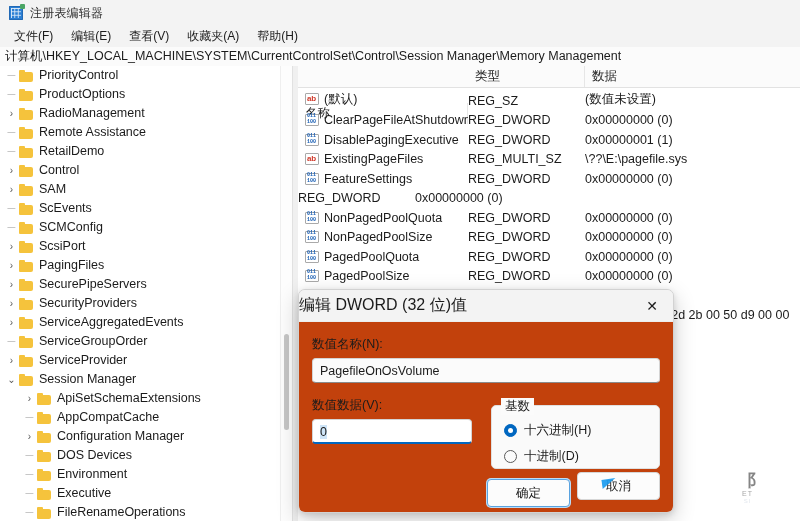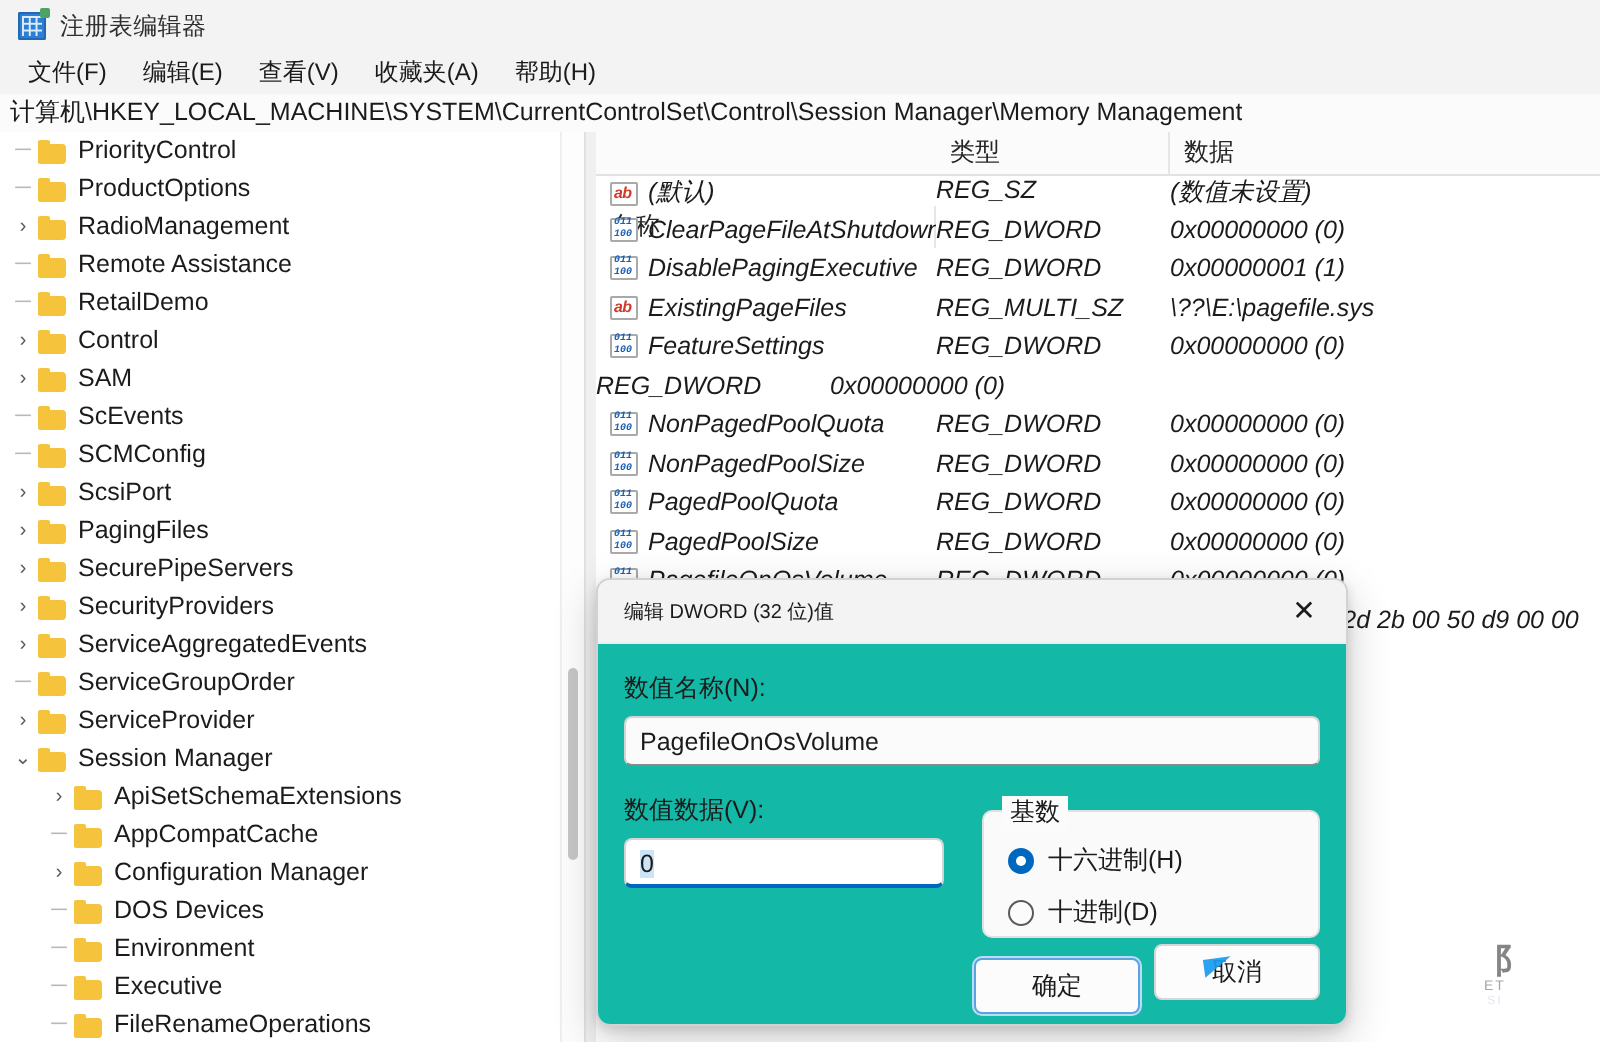--- a/index.html
+++ b/index.html
@@ -117,22 +117,22 @@
   }
   .hcell{
     font-size:12.5px;color:#262626;line-height:21px;padding-left:7px;
     box-sizing:border-box;border-right:1px solid #e6e6e6;height:21px;
   }
   .hcell.c1{width:170px;margin-top:37px;}
   .hcell.c2{width:117px;}
   .hcell.c3{width:215px;border-right:none;}
 
   .lrow{
-    position:relative;height:19.5px;display:flex;align-items:flex-start;
-    font-size:12.5px;color:#1b1b1b;white-space:nowrap;cursor:default;font-style:italic;
+    position:relative;height:19.5px;display:flex;align-items:flex-end;
+    font-size:12.5px;color:#1b1b1b;white-space:nowrap;cursor:default;
   }
   .lcell{box-sizing:border-box;overflow:hidden;}
   .lcell.n{width:170px;display:flex;align-items:center;padding-left:7px;}
   .lcell.t{width:117px;}
   .lcell.d{width:215px;}
 
   .ricon{width:14px;height:12px;flex:none;margin-right:5px;position:relative;
          border:1px solid #a9a9a9;background:#fff;border-radius:1px;
          box-sizing:border-box;}
   .ricon.sz:after{
@@ -154,29 +154,29 @@
   .dlg{
     position:absolute;left:298px;top:289px;width:374px;height:222px;
     background:#f3f3f3;border:1px solid #d2d2d2;border-radius:7px;
     box-shadow:0 7px 22px rgba(0,0,0,.20),0 2px 6px rgba(0,0,0,.12);
     overflow:hidden;
   }
   .dlg-title{
     position:absolute;left:0;top:0;width:374px;height:31px;
     background:#f3f3f3;display:flex;align-items:center;
   }
-  .dlg-title .t{font-size:10px;color:#1b1b1b;padding-left:13px;}
+  .dlg-title .t{font-size:16px;color:#1b1b1b;}
   .dlg-close{
     position:absolute;right:0;top:0;width:42px;height:31px;
     display:flex;align-items:center;justify-content:center;
     font-size:14px;color:#1b1b1b;cursor:default;
   }
   .dlg-body{
     position:absolute;left:0;top:31px;width:374px;height:191px;
-    background:#14b8a6;border-top:1px solid #ededed;
+    background:#c2410c;border-top:1px solid #ededed;
   }
   .lblrow{position:absolute;font-size:12.5px;color:#1b1b1b;}
   .tbox{
     position:absolute;box-sizing:border-box;background:#fbfbfb;
     border:1px solid #d4d4d4;border-bottom:1px solid #8a8a8a;border-radius:4px;
     font-size:12.5px;color:#1b1b1b;padding:0 7px;line-height:24px;height:25px;
     font-family:"Liberation Sans","DejaVu Sans",sans-serif;outline:none;
   }
   .tbox.focus{border-bottom:2px solid #0067c0;background:#fff;}
   .sel-text{background:#cde4f7;}

